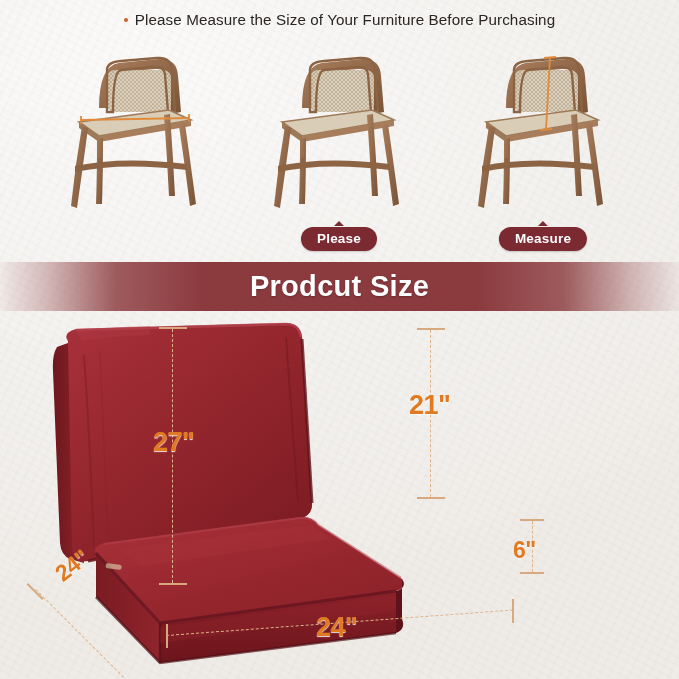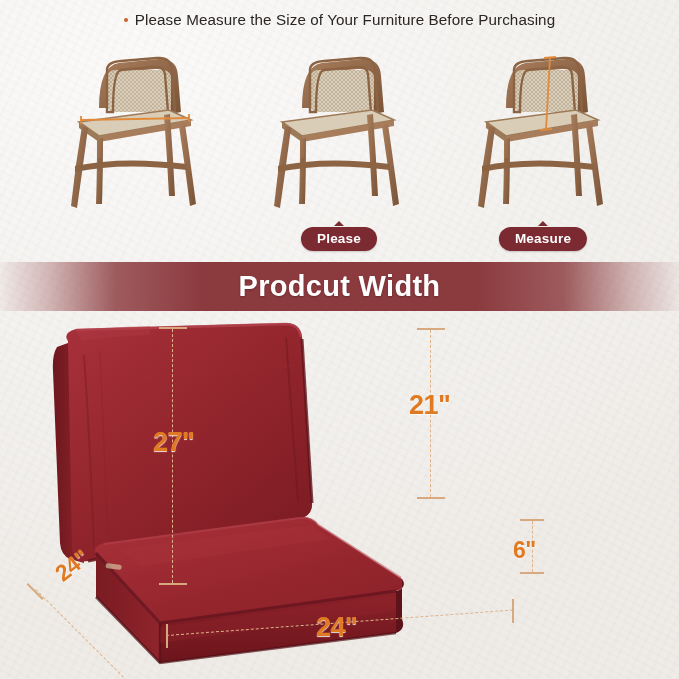--- a/index.html
+++ b/index.html
@@ -196,21 +196,21 @@
       <path d="M86 12 L98 11 M82 84 L94 83" stroke="#e08a3c" stroke-width="1.8"></path>
     </svg>
     <div class="badge-wrap">
       <div class="badge-tip"></div>
       <div class="badge">Measure</div>
     </div>
   </div>
 </div>
 
 <div id="banner">
-  <div id="banner-title">Prodcut Width</div>
+  <div id="banner-title">Prodcut Size</div>
 </div>
 
 <div id="product-section">
 
   <svg width="679" height="368" viewBox="0 0 679 368" style="position:absolute;left:0;top:0;">
     <defs>
       <linearGradient id="backFace" x1="0.1" y1="0" x2="0.95" y2="1">
         <stop offset="0%" stop-color="#a6303a"></stop>
         <stop offset="45%" stop-color="#93252d"></stop>
         <stop offset="100%" stop-color="#7a1b22"></stop>

